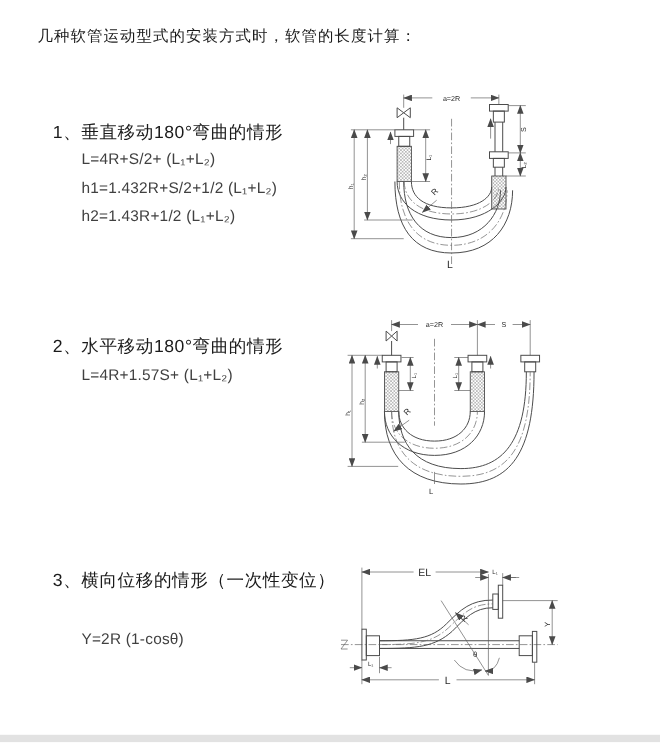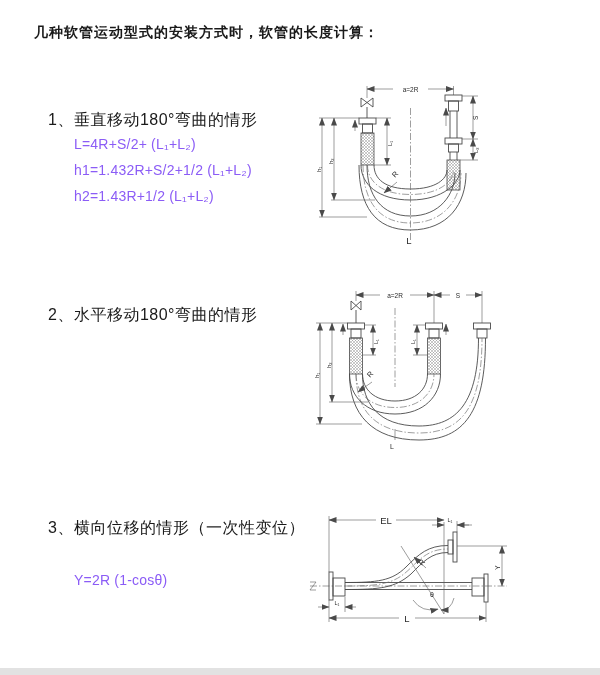--- a/index.html
+++ b/index.html
@@ -1,23 +1,23 @@
 <!DOCTYPE html>
 <html><head>
 <meta charset="utf-8">
 <style>
   * { margin:0; padding:0; box-sizing:border-box; }
   html,body { background:#fff; }
   .stage {
     position:relative; width:600px; height:675px; background:#ffffff;
     font-family:"Liberation Sans","DejaVu Sans",sans-serif; color:#1a1a1a; overflow:hidden;
   }
-  .doc-title { position:absolute; left:34px; top:24px; font-size:14px; font-weight:bold; letter-spacing:1px; white-space:nowrap; }
+  .doc-title { position:absolute; left:34px; top:24px; font-size:14px; font-weight:normal; letter-spacing:1px; white-space:nowrap; }
   .sec-heading { position:absolute; left:48px; font-size:16px; font-weight:normal; letter-spacing:0.5px; white-space:nowrap; }
-  .formula { position:absolute; left:74px; font-size:14px; white-space:nowrap; letter-spacing:0.2px; color:#8b5cf6; }
+  .formula { position:absolute; left:74px; font-size:14px; white-space:nowrap; letter-spacing:0.2px; color:#404040; }
   .diagram { position:absolute; }
   svg text { font-family:"Liberation Sans","DejaVu Sans",sans-serif; fill:#2a2a2a; }
   .draw  { stroke:#4a4a4a; stroke-width:0.9; fill:none; }
   .thin  { stroke:#5a5a5a; stroke-width:0.6; fill:none; }
   .cl    { stroke:#6a6a6a; stroke-width:0.65; fill:none; stroke-dasharray:7 2 1.5 2; }
   .braid { stroke:#4a4a4a; stroke-width:0.8; }
   .bottom-edge { position:absolute; left:0; bottom:0; width:600px; height:7px; background:#e2e2e2; }
 </style>
 </head>
 <body>
@@ -25,20 +25,21 @@
 <div class="stage">
 
   <div class="doc-title">几种软管运动型式的安装方式时，软管的长度计算：</div>
 
   <div class="sec-heading" style="top:110px">1、垂直移动180°弯曲的情形</div>
   <div class="formula" style="top:136px">L=4R+S/2+ (L₁+L₂)</div>
   <div class="formula" style="top:162px">h1=1.432R+S/2+1/2 (L₁+L₂)</div>
   <div class="formula" style="top:188px">h2=1.43R+1/2 (L₁+L₂)</div>
 
   <div class="sec-heading" style="top:305px">2、水平移动180°弯曲的情形</div>
+  <div class="formula" style="top:332px">L=4R+1.57S+ (L₁+L₂)</div>
 
   <div class="sec-heading" style="top:518px">3、横向位移的情形（一次性变位）</div>
   <div class="formula" style="top:572px">Y=2R (1-cosθ)</div>
 
   <svg class="diagram" style="left:315px; top:78px;" width="180" height="170" viewBox="0 0 180 170">
     <defs>
       <marker id="a1" markerWidth="8" markerHeight="6" refX="7.5" refY="3" orient="auto-start-reverse" markerUnits="userSpaceOnUse">
         <path d="M0,0 L8,3 L0,6 Z" fill="#4a4a4a"></path>
       </marker>
       <pattern id="hp1" width="3" height="3" patternUnits="userSpaceOnUse">

